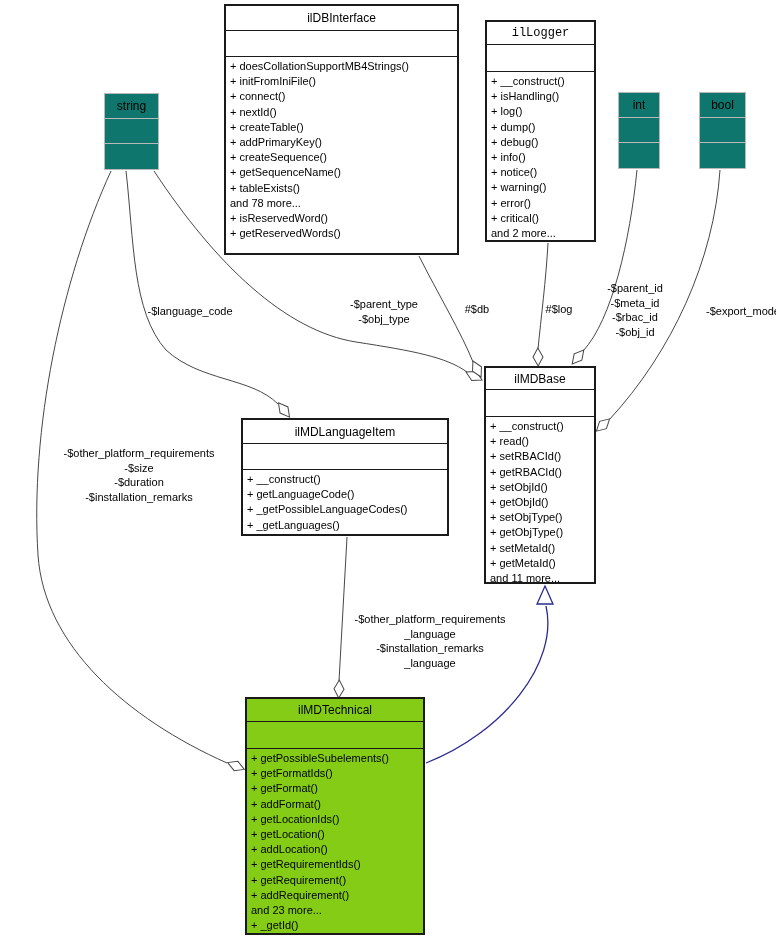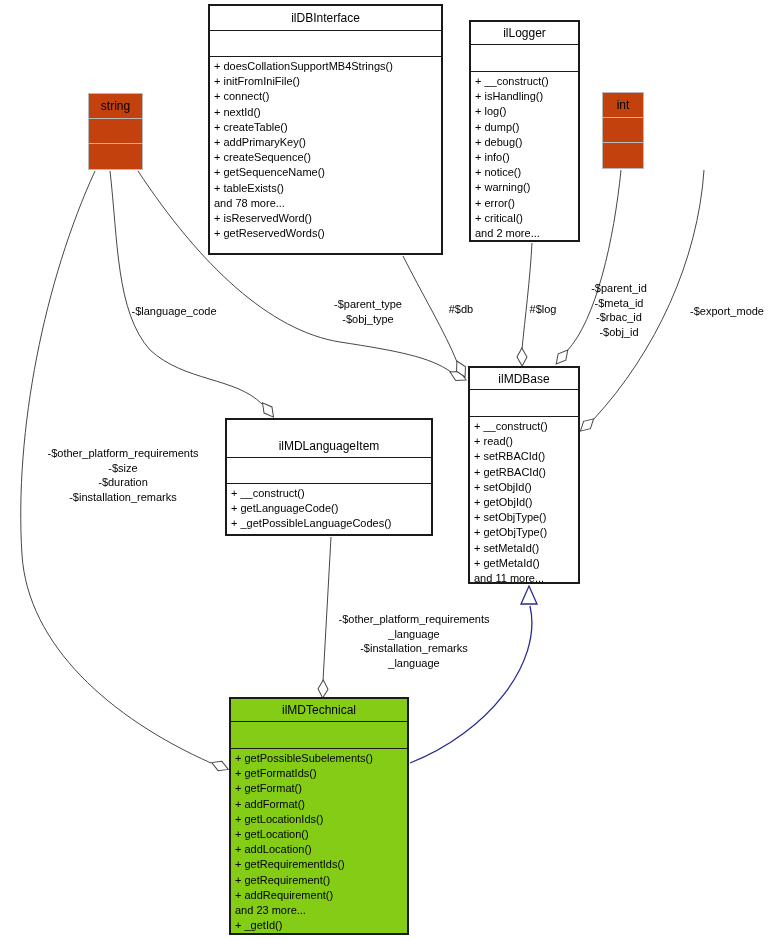--- a/index.html
+++ b/index.html
@@ -1,42 +1,42 @@
 <!DOCTYPE html>
 <html><head>
 <meta charset="utf-8">
 <style>
   html,body{margin:0;padding:0;background:#ffffff;}
   body{width:776px;height:940px;position:relative;overflow:hidden;
        font-family:"Liberation Sans","DejaVu Sans",sans-serif;color:#000;}
   *{box-sizing:border-box;}
-  #stage{position:absolute;left:0;top:0;width:680px;height:940px;}
+  #stage{position:absolute;left:16px;top:0;width:680px;height:940px;}
   #edges{position:absolute;left:0;top:0;z-index:1;}
   .cls{position:absolute;z-index:2;background:#fff;border:2px solid #1a1a1a;display:flex;flex-direction:column;}
   .cls-title{font-size:12px;text-align:center;border-bottom:1px solid #1a1a1a;display:flex;align-items:center;justify-content:center;flex:0 0 auto;}
   .cls-attrs{border-bottom:1px solid #1a1a1a;flex:0 0 auto;}
   .cls-methods{flex:1 1 auto;padding:2px 3px 8px 4px;overflow:hidden;}
   .m-line{font-size:11px;line-height:15.2px;white-space:nowrap;}
-  .plain{position:absolute;z-index:2;background:#c2410c;border:1px solid #b9b9b9;display:flex;flex-direction:column;}
+  .plain{position:absolute;z-index:2;background:#0f766e;border:1px solid #b9b9b9;display:flex;flex-direction:column;}
   .plain .p-title{font-size:12px;text-align:center;border-bottom:1px solid #b9b9b9;display:flex;align-items:center;justify-content:center;}
   .plain .p-cell{border-bottom:1px solid #b9b9b9;}
   .plain .p-cell:last-child{border-bottom:none;}
   .gray{background:#84cc16;}
   .gray .cls-title{border-bottom-color:#1a1a1a;}
   .edge-label{position:absolute;z-index:3;font-size:11px;line-height:14.6px;text-align:center;white-space:pre-line;}
 
   
   #c-dbi{left:208px;top:4px;width:235px;height:251px;}
   #c-dbi .cls-title{height:25px;} #c-dbi .cls-attrs{height:26px;}
   #c-logger{left:469px;top:20px;width:111px;height:222px;}
-  #c-logger .cls-title{height:23px;} #c-logger .cls-attrs{height:27px;}
+  #c-logger .cls-title{height:23px;font-family:Liberation Mono, monospace;} #c-logger .cls-attrs{height:27px;}
   #c-mdbase{left:468px;top:366px;width:112px;height:218px;}
   #c-mdbase .cls-title{height:22px;} #c-mdbase .cls-attrs{height:27px;}
   #c-langitem{left:225px;top:418px;width:208px;height:118px;}
-  #c-langitem .cls-title{height:24px;margin-top:14px;} #c-langitem .cls-attrs{height:26px;}
+  #c-langitem .cls-title{height:24px;} #c-langitem .cls-attrs{height:26px;}
   #c-technical{left:229px;top:697px;width:180px;height:238px;}
   #c-technical .cls-title{height:23px;} #c-technical .cls-attrs{height:27px;}
 
   
   #c-string{left:88px;top:93px;width:55px;height:77px;}
   #c-int{left:602px;top:92px;width:42px;height:77px;}
   #c-bool{left:683px;top:92px;width:47px;height:77px;}
   .plain .p-title{height:25px;} .plain .p-cell{height:25px;flex:1 1 auto;}
 
   
@@ -143,20 +143,25 @@
     <div class="p-cell"></div>
     <div class="p-cell"></div>
   </div>
 
   <div class="plain" id="c-int">
     <div class="p-title">int</div>
     <div class="p-cell"></div>
     <div class="p-cell"></div>
   </div>
 
+  <div class="plain" id="c-bool">
+    <div class="p-title">bool</div>
+    <div class="p-cell"></div>
+    <div class="p-cell"></div>
+  </div>
 
   <div class="cls" id="c-mdbase">
     <div class="cls-title">ilMDBase</div>
     <div class="cls-attrs"></div>
     <div class="cls-methods">
         <div class="m-line">+ __construct()</div>
         <div class="m-line">+ read()</div>
         <div class="m-line">+ setRBACId()</div>
         <div class="m-line">+ getRBACId()</div>
         <div class="m-line">+ setObjId()</div>

